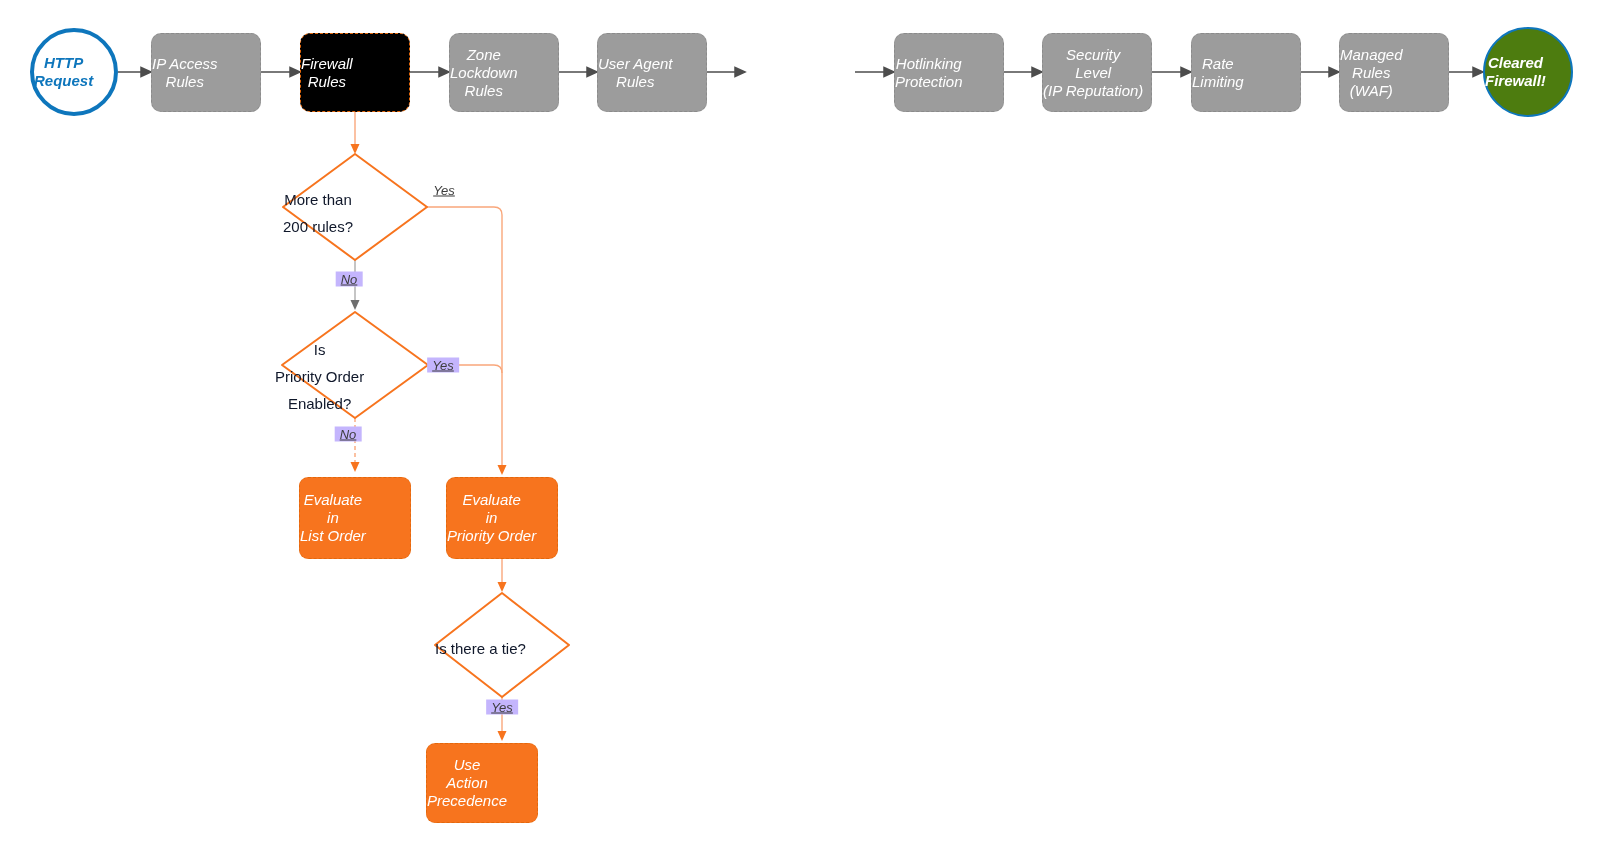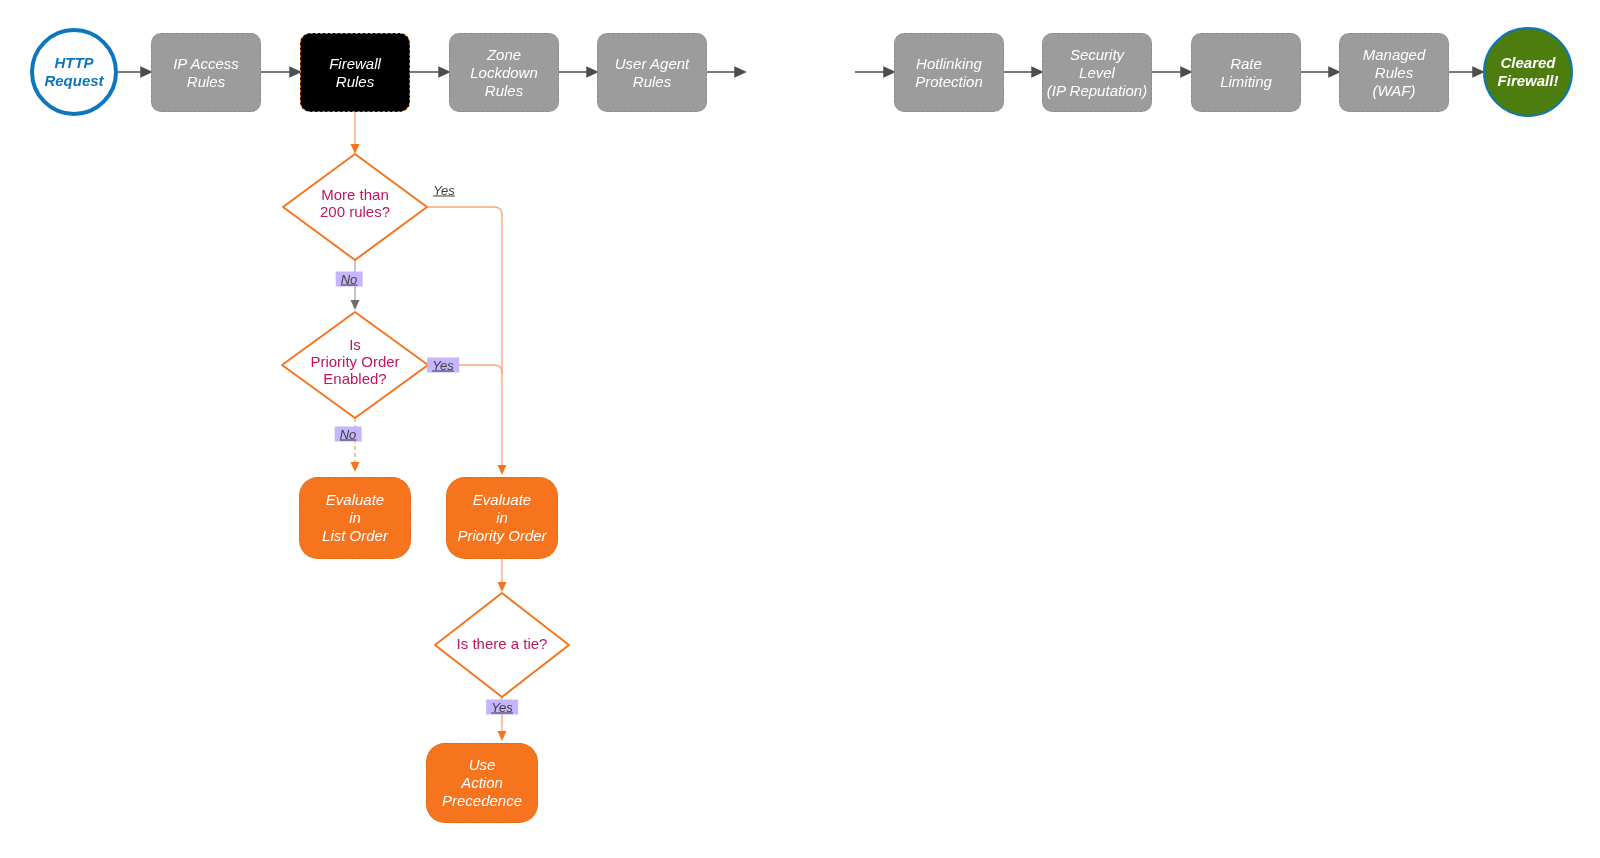--- a/index.html
+++ b/index.html
@@ -1,43 +1,43 @@
 <!DOCTYPE html>
 <html><head>
 <meta charset="utf-8">
 <style>
   html,body{margin:0;padding:0;background:#ffffff;}
   .canvas{
     position:relative;width:1600px;height:858px;background:#ffffff;
     font-family:"Liberation Sans", sans-serif;overflow:hidden;
   }
   .wires{position:absolute;left:0;top:0;width:1600px;height:858px;}
-  .node{position:absolute;display:flex;align-items:center;justify-content:center;
+  .node{position:absolute;display:flex;align-items:center;
     text-align:center;box-sizing:border-box;}
   .lbl{white-space:pre-line;display:block;}
   
   .stage{
     width:110px;height:79px;top:33px;border-radius:10px;
     background:#9C9C9C;border:1px dashed #8B8B8B;
     color:#ffffff;font-style:italic;font-size:15px;line-height:18px;
   }
   .stage.highlight{background:#000000;border:1px dashed #E2680D;}
   
   .circle{border-radius:50%;font-weight:bold;font-style:italic;font-size:15px;line-height:18px;}
   .circle.start{left:30px;top:28px;width:88px;height:88px;background:#ffffff;
     border:4px solid #0E76BC;color:#0E76BC;}
   .circle.end{left:1483px;top:27px;width:90px;height:90px;background:#4d7c0f;
     border:2px solid #0E76BC;color:#ffffff;}
   
   .action{
-    width:112px;border-radius:19px;background:#F7741E;border:1px dashed #E2680D;
+    width:112px;border-radius:9px;background:#F7741E;border:1px dashed #E2680D;
     color:#ffffff;font-style:italic;font-size:15px;line-height:18px;
   }
   
-  .dtext{color:#be185d;font-size:15px;line-height:17px;}
+  .dtext{color:#0f172a;font-size:15px;line-height:27px;}
   
   .edge-lbl{position:absolute;color:#3D3D3D;font-style:italic;font-size:13px;
     text-align:right;transform:translate(-50%,-50%);text-decoration:underline;}
   .edge-lbl.on-line{background:#c4b5fd;padding:0 5px;}
 </style>
 </head>
 <body>
 
 <div class="canvas">
 

